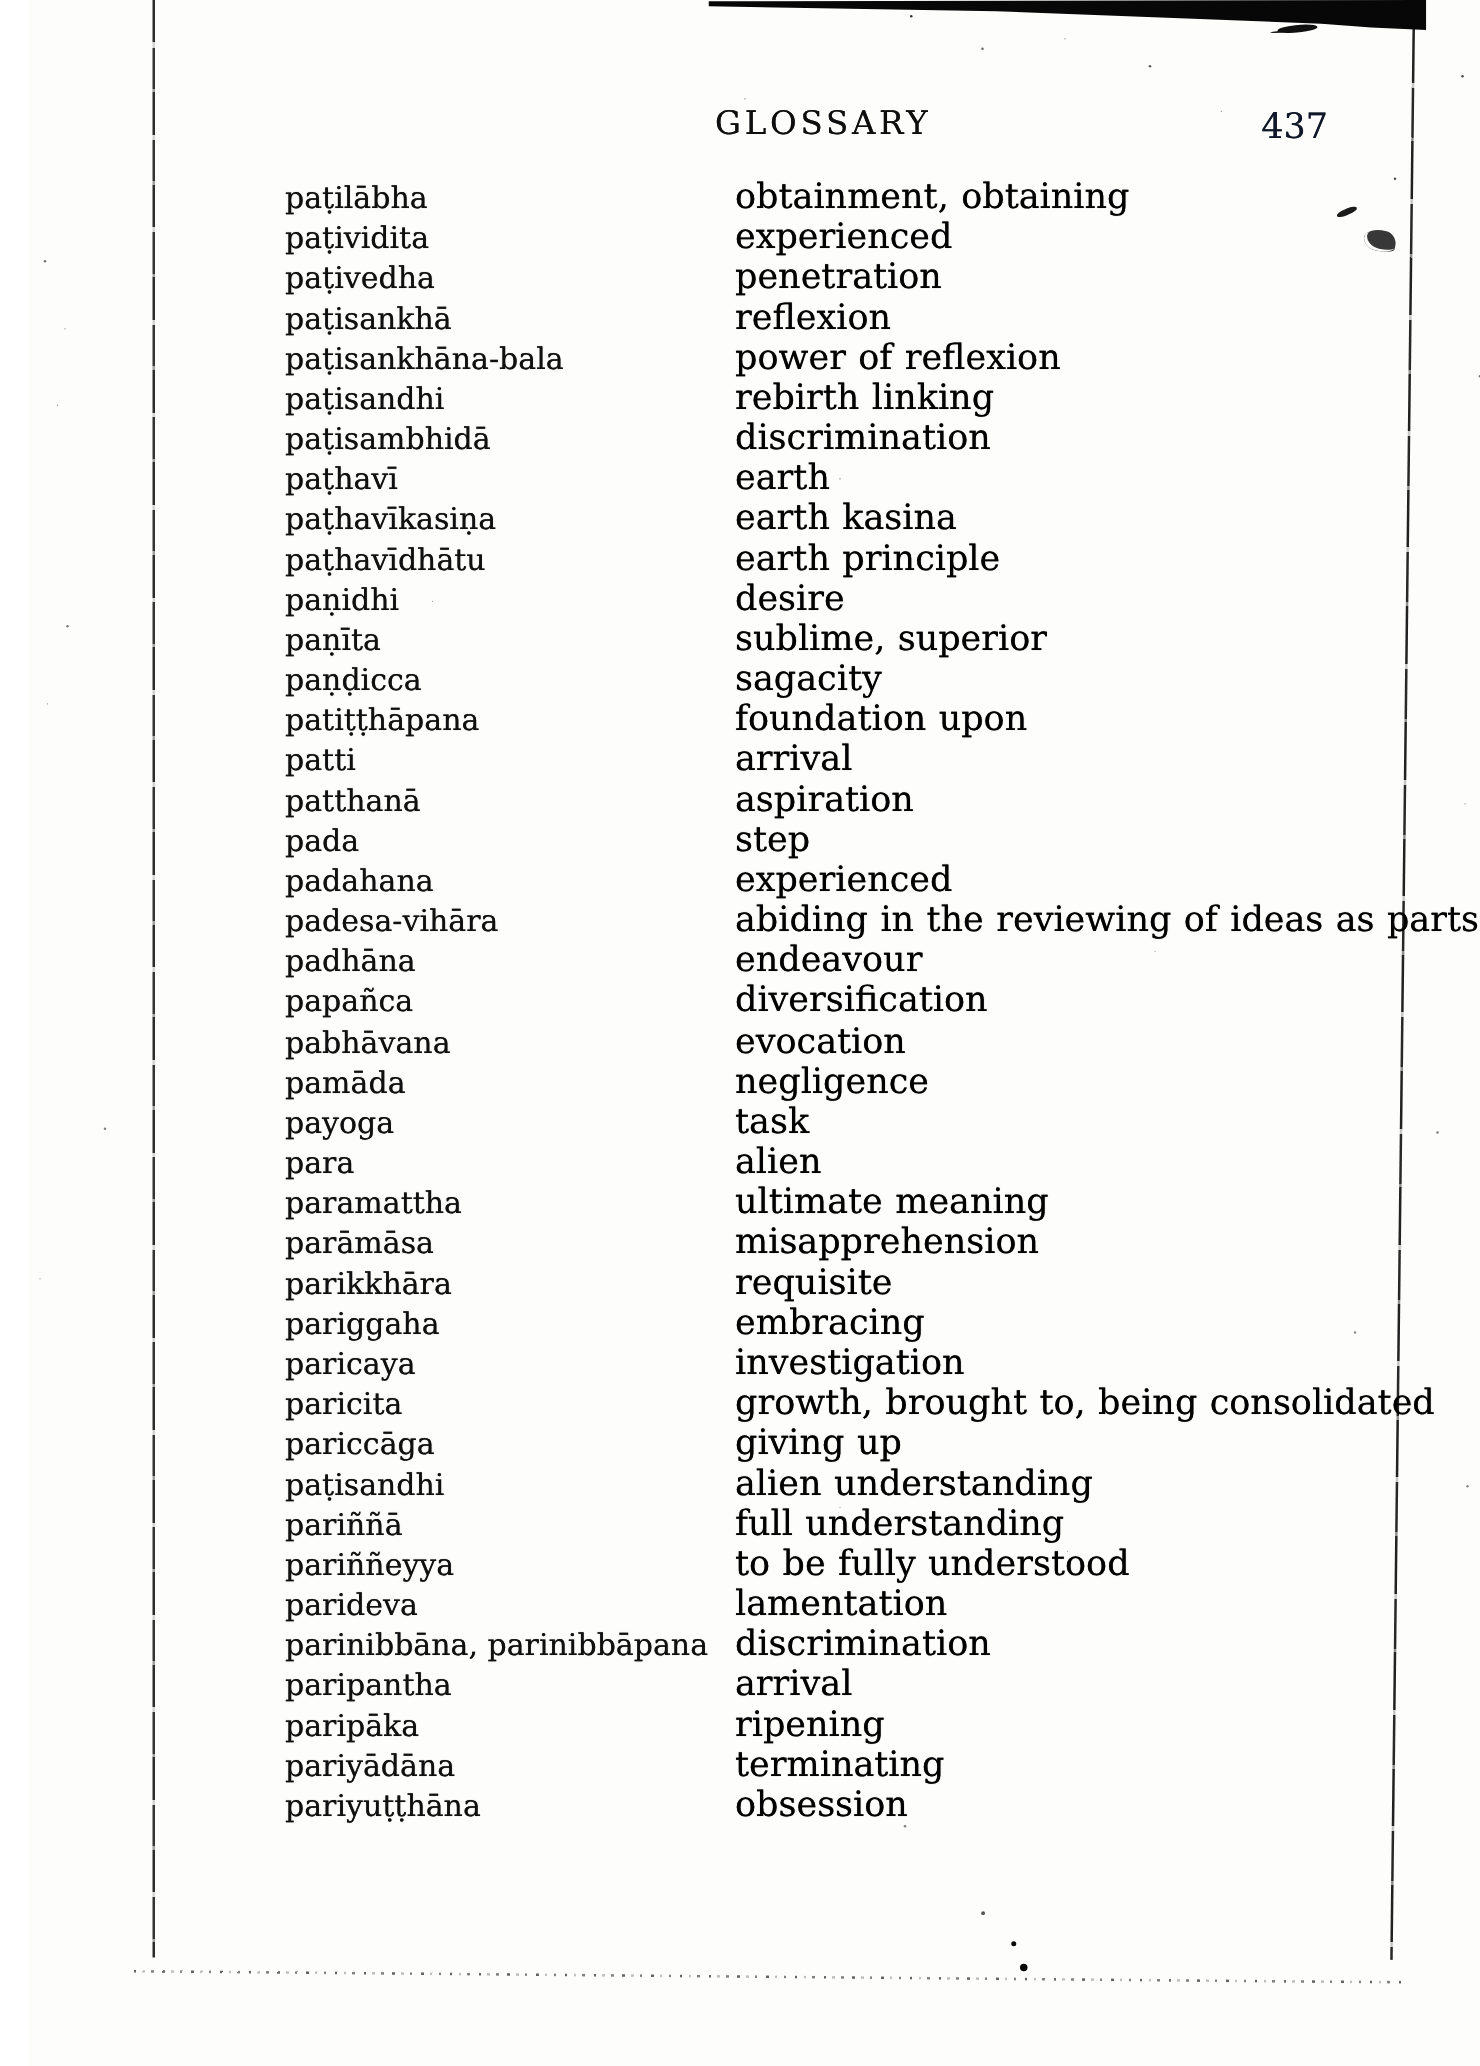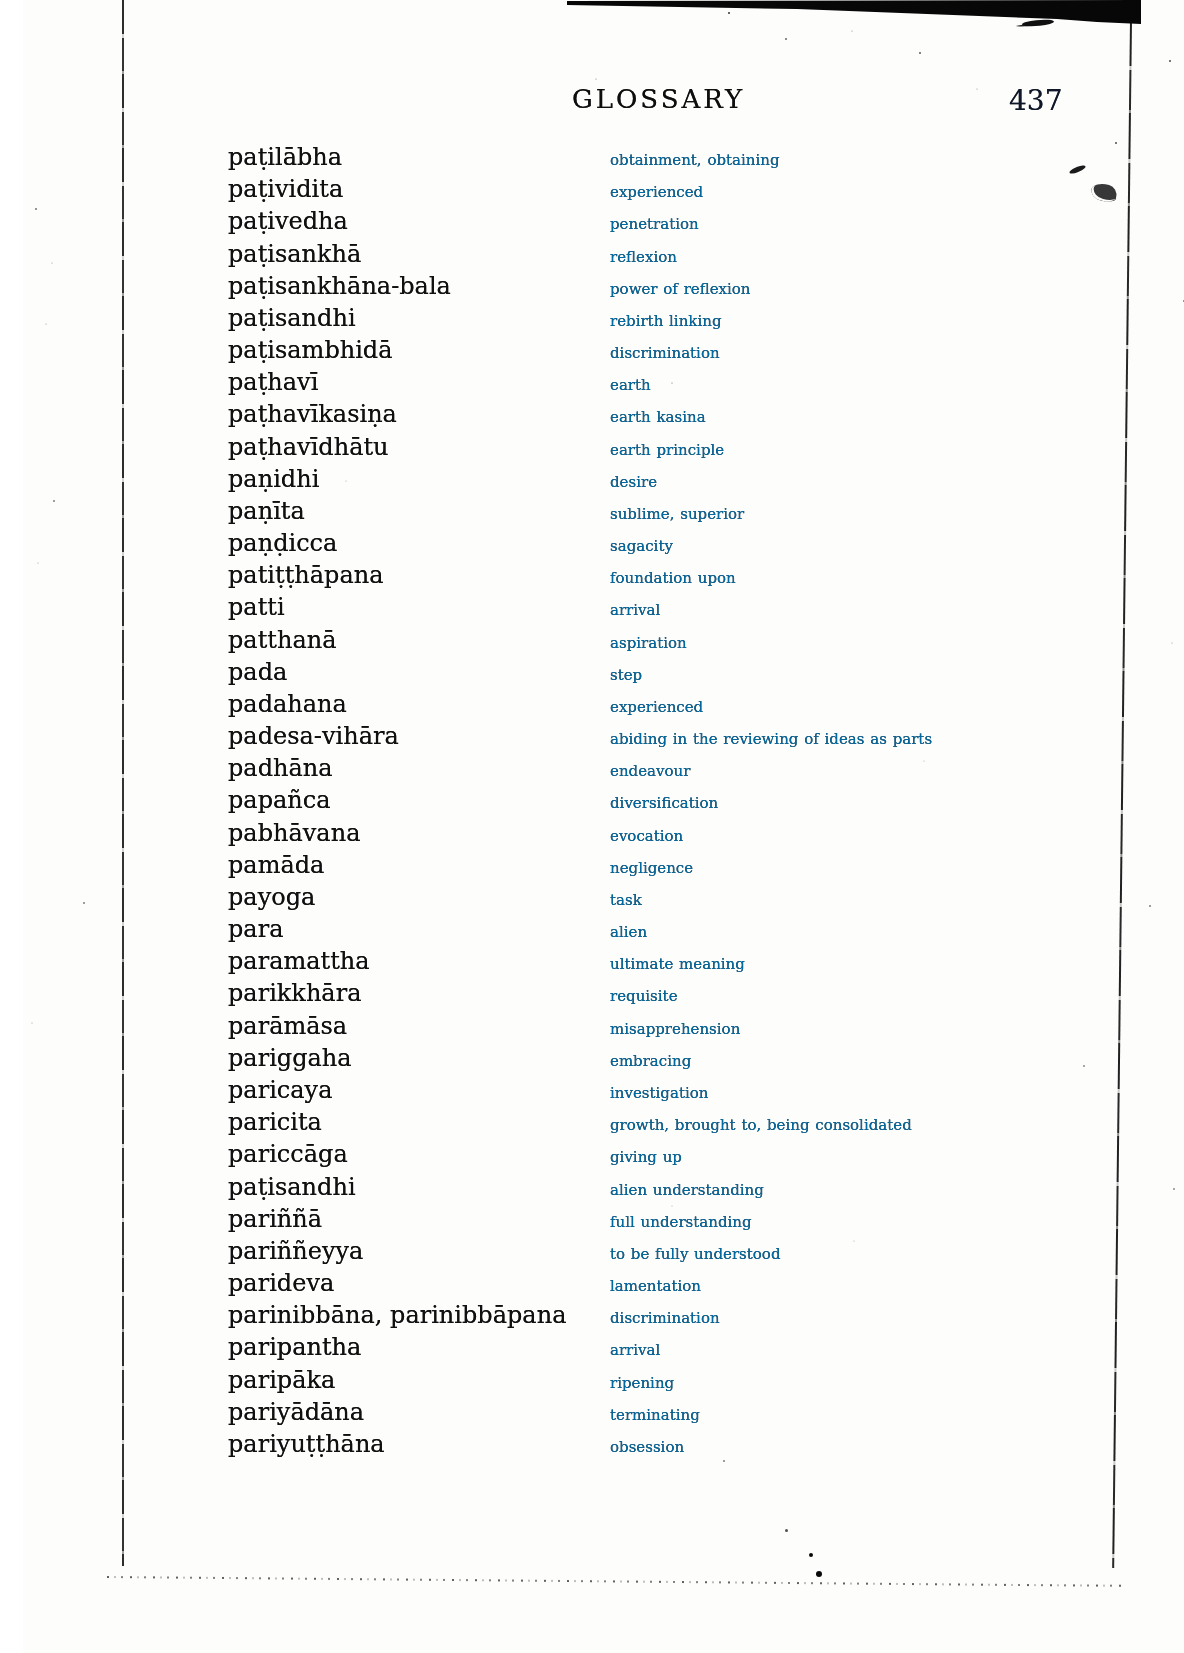--- a/index.html
+++ b/index.html
@@ -25,29 +25,28 @@
     font-size:28px;color:#0f172a;
     text-shadow:0 0 .5px rgba(0,0,0,.7);
   }
   .entries{
     position:absolute;left:205px;top:141px;width:940px;
   }
   .row{
     display:flex;align-items:baseline;
     height:32.18px;line-height:32.18px;
     white-space:nowrap;
-    gap:22px;
   }
   .term{
     flex:0 0 360px;width:360px;
     font-size:24px;color:#101010;
     text-shadow:0 0 .55px rgba(0,0,0,.8);
   }
   .def{
-    font-size:15px;color:#0369a1;word-spacing:1px;
+    font-size:28px;color:#000000;word-spacing:1px;
     text-shadow:0 0 .55px rgba(0,0,0,.8);
   }
   
   .edge-left{
     position:absolute;left:99px;top:0;width:1.7px;height:1566px;
     background:repeating-linear-gradient(180deg,
       #1a1a1a 0 34px, rgba(26,26,26,.2) 34px 38px,
       #222 38px 71px, rgba(26,26,26,.45) 71px 74px);
     opacity:.92;
   }
@@ -244,28 +243,28 @@
     </div>
       <div class="row">
       <span class="term">para</span>
       <span class="def">alien</span>
     </div>
       <div class="row">
       <span class="term">paramattha</span>
       <span class="def">ultimate meaning</span>
     </div>
       <div class="row">
+      <span class="term">parāmāsa</span>
+      <span class="def">misapprehension</span>
+    </div>
+      <div class="row">
       <span class="term">parikkhāra</span>
       <span class="def">requisite</span>
     </div>
       <div class="row">
-      <span class="term">parāmāsa</span>
-      <span class="def">misapprehension</span>
-    </div>
-      <div class="row">
       <span class="term">pariggaha</span>
       <span class="def">embracing</span>
     </div>
       <div class="row">
       <span class="term">paricaya</span>
       <span class="def">investigation</span>
     </div>
       <div class="row">
       <span class="term">paricita</span>
       <span class="def">growth, brought to, being consolidated</span>

